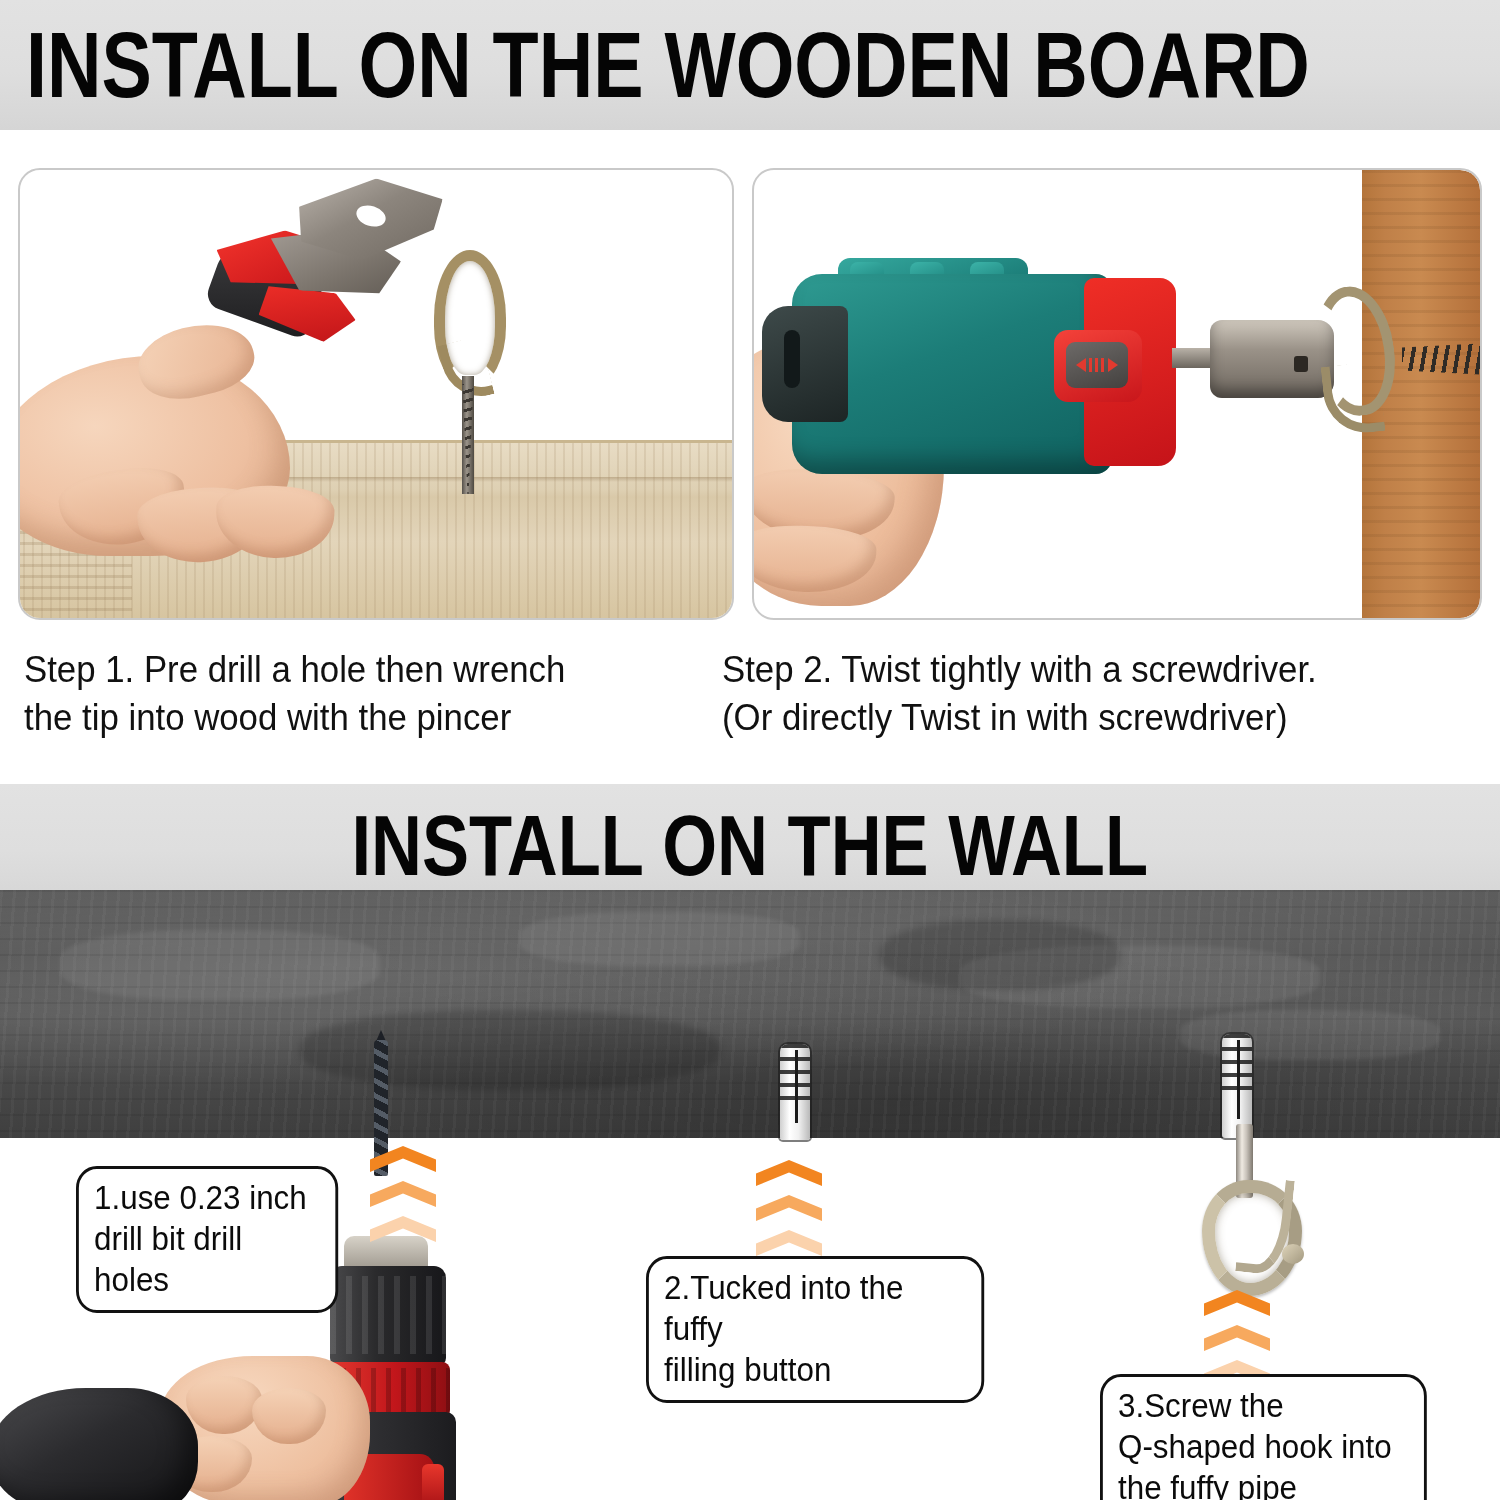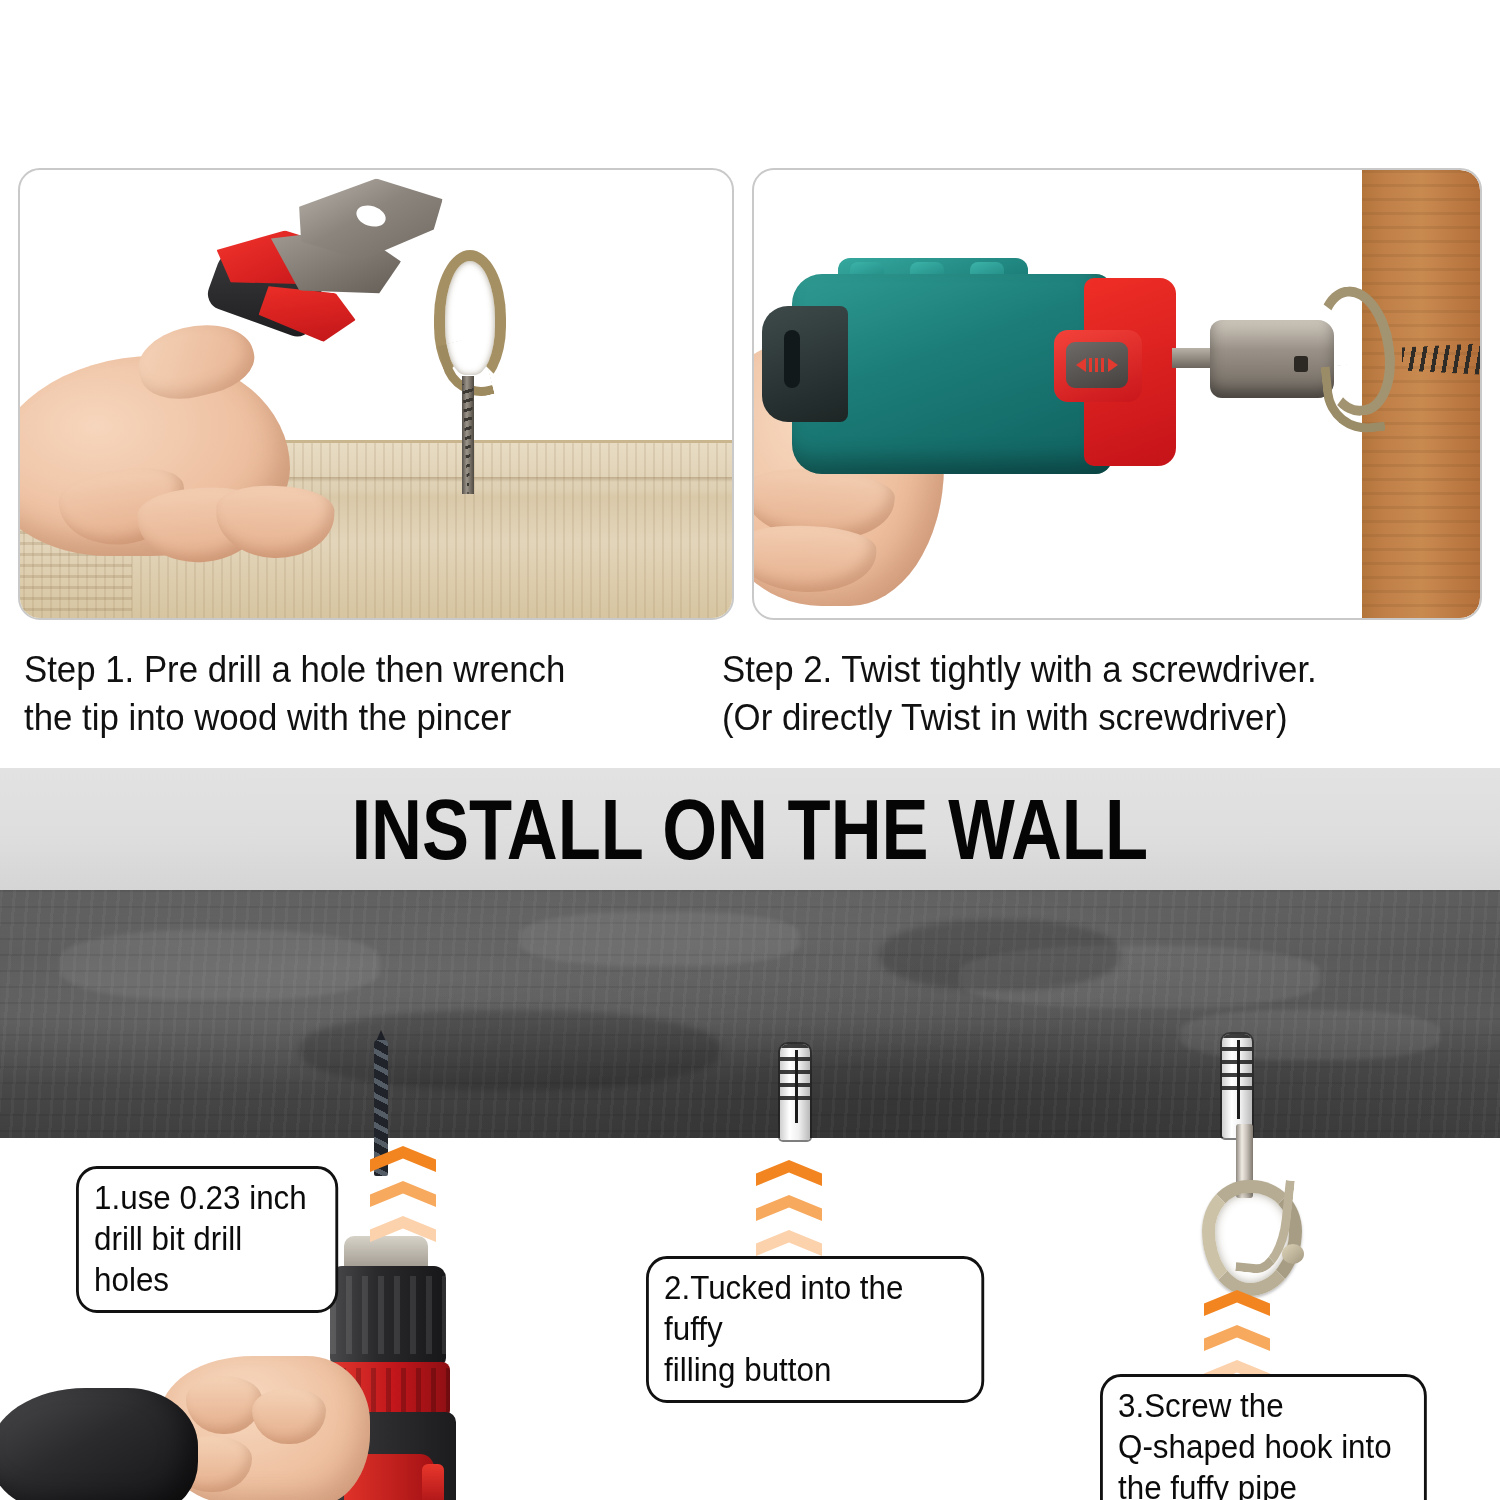--- a/index.html
+++ b/index.html
@@ -12,21 +12,21 @@
   }
   .page { position:relative; width:1500px; height:1500px; }
 
   
   .band {
     position:absolute; left:0; width:1500px;
     background:linear-gradient(to bottom,#e2e2e2 0%,#dedede 55%,#d5d5d5 100%);
     display:flex; align-items:center;
   }
   #band-wood  { top:0px;   height:130px; justify-content:flex-start; padding-left:26px; }
-  #band-wall  { top:768px; height:122px; justify-content:center; }
+  #band-wall  { top:784px; height:122px; justify-content:center; }
   .band-title {
     font-family:"Liberation Sans", sans-serif;
     font-weight:bold;
     color:#050505;
     letter-spacing:0px;
     white-space:nowrap;
     transform:scaleX(0.82);
     transform-origin:left center;
     line-height:1;
   }
@@ -421,20 +421,23 @@
   }
   #chev-1 { left:370px;  top:1146px; }
   #chev-2 { left:756px;  top:1160px; }
   #chev-3 { left:1204px; top:1290px; }
 </style>
 </head>
 <body>
 
 <div class="page">
 
+  <div class="band" id="band-wood">
+    <div class="band-title">INSTALL ON THE WOODEN BOARD</div>
+  </div>
 
   <div class="panel" id="panel-1">
     <div class="wood-board">
       <div class="wood-endgrain"></div>
       <div class="wood-knot"></div>
     </div>
 
     <div class="hand1"></div>
     <div class="thumb1"></div>
     <div class="finger" style="left:40px; top:300px; width:126px; height:74px; transform:rotate(-8deg);"></div>

